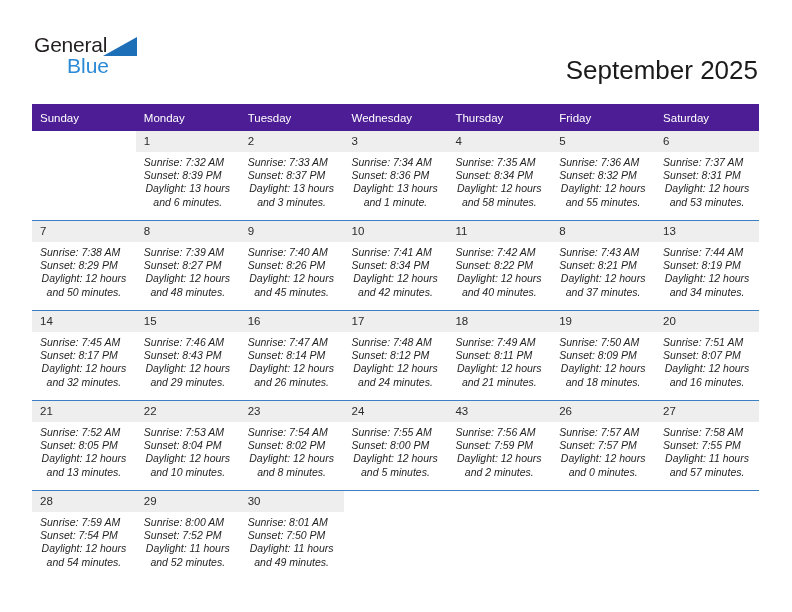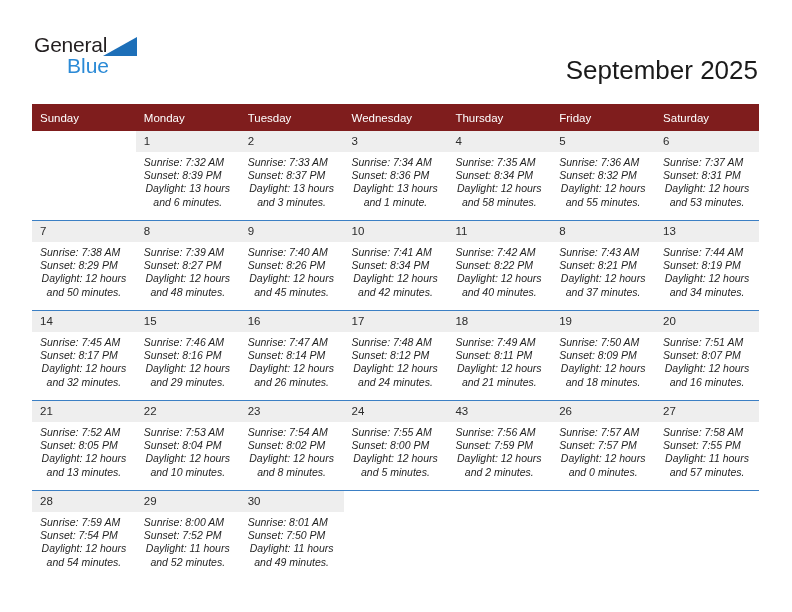--- a/index.html
+++ b/index.html
@@ -98,21 +98,21 @@
     width: 727px;
   }
 
   .cal-table {
     width: 100%;
     border-collapse: collapse;
     table-layout: fixed;
   }
 
   .cal-table th {
-    background: #7f1d1d;
+    background: #4c1d95;
     color: #ffffff;
     font-size: 11.5px;
     font-weight: normal;
     text-align: left;
     padding: 5px 0 5px 8px;
     height: 17px;
     vertical-align: middle;
   }
 
   .cal-table td {
@@ -340,21 +340,21 @@
                   <div>Sunset: 8:17 PM</div>
                   <div class="daylight">Daylight: 12 hours and 32 minutes.</div>
                 </div>
               </div>
             </td>
             <td>
               <div class="daybox">
                 <div class="daynum">15</div>
                 <div class="dayinfo">
                   <div>Sunrise: 7:46 AM</div>
-                  <div>Sunset: 8:16 PM</div>
+                  <div>Sunset: 8:43 PM</div>
                   <div class="daylight">Daylight: 12 hours and 29 minutes.</div>
                 </div>
               </div>
             </td>
             <td>
               <div class="daybox">
                 <div class="daynum">16</div>
                 <div class="dayinfo">
                   <div>Sunrise: 7:47 AM</div>
                   <div>Sunset: 8:14 PM</div>

